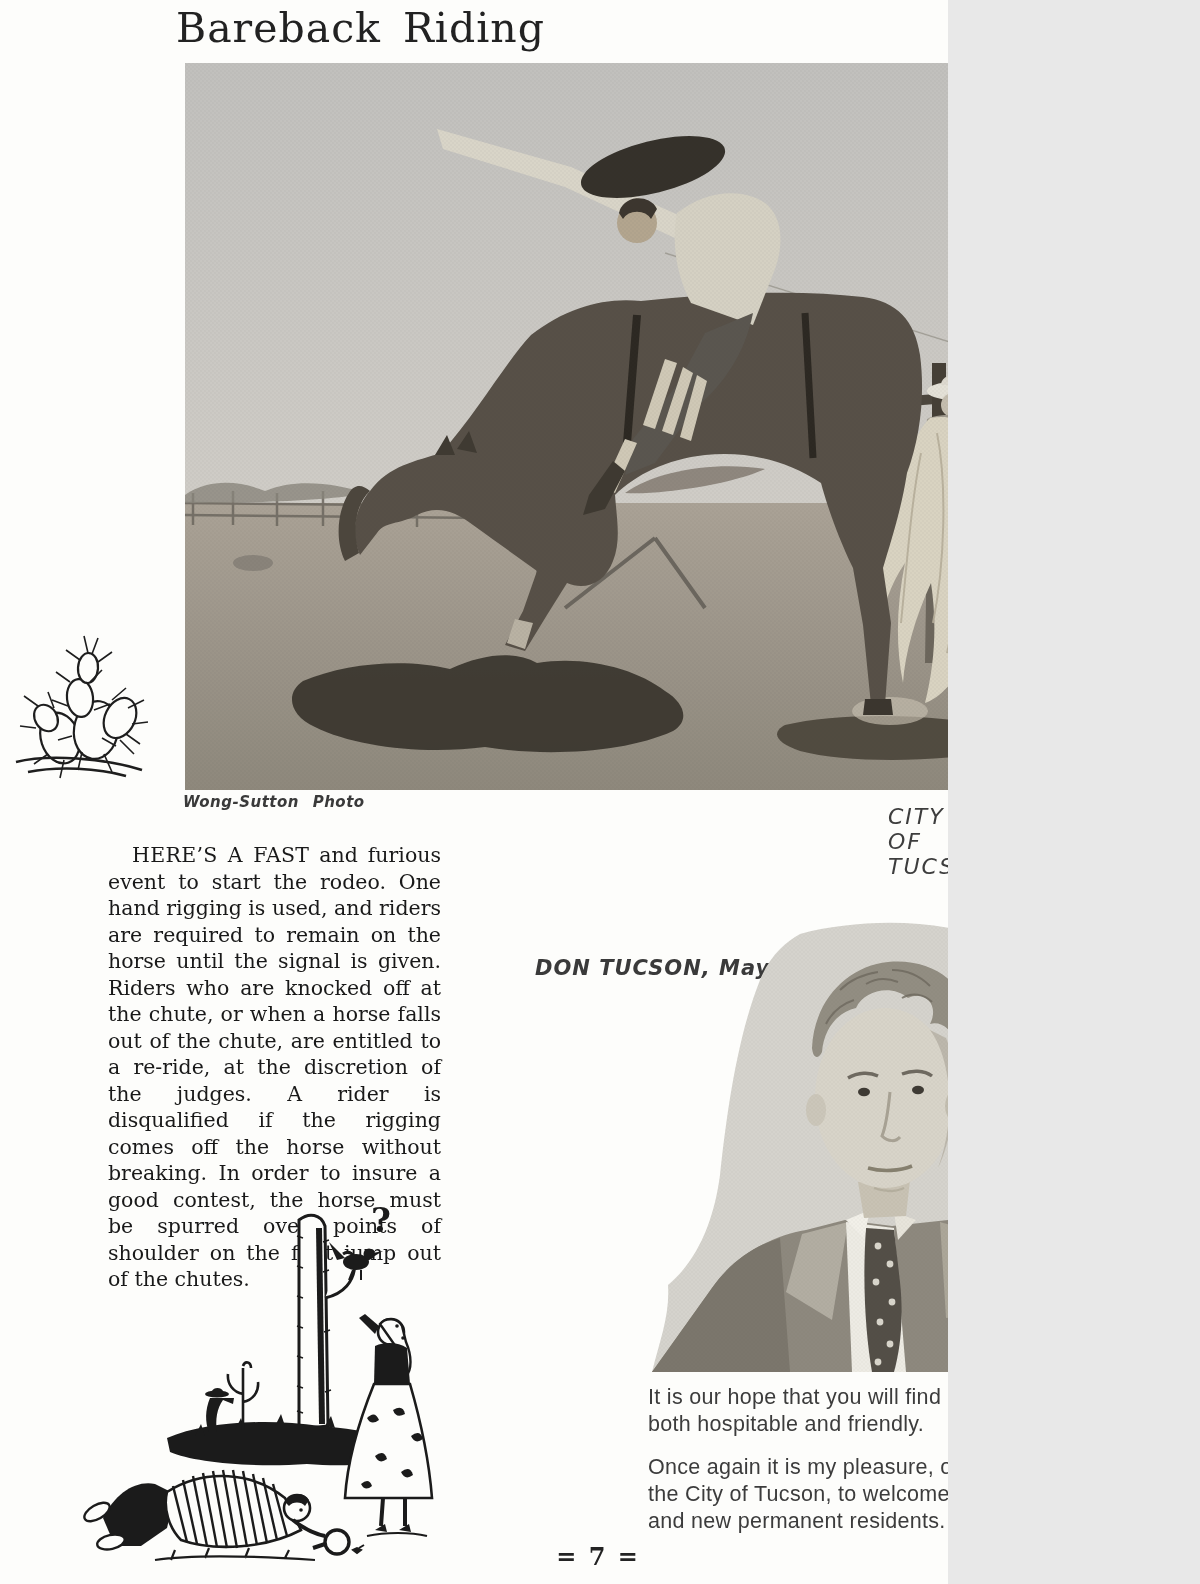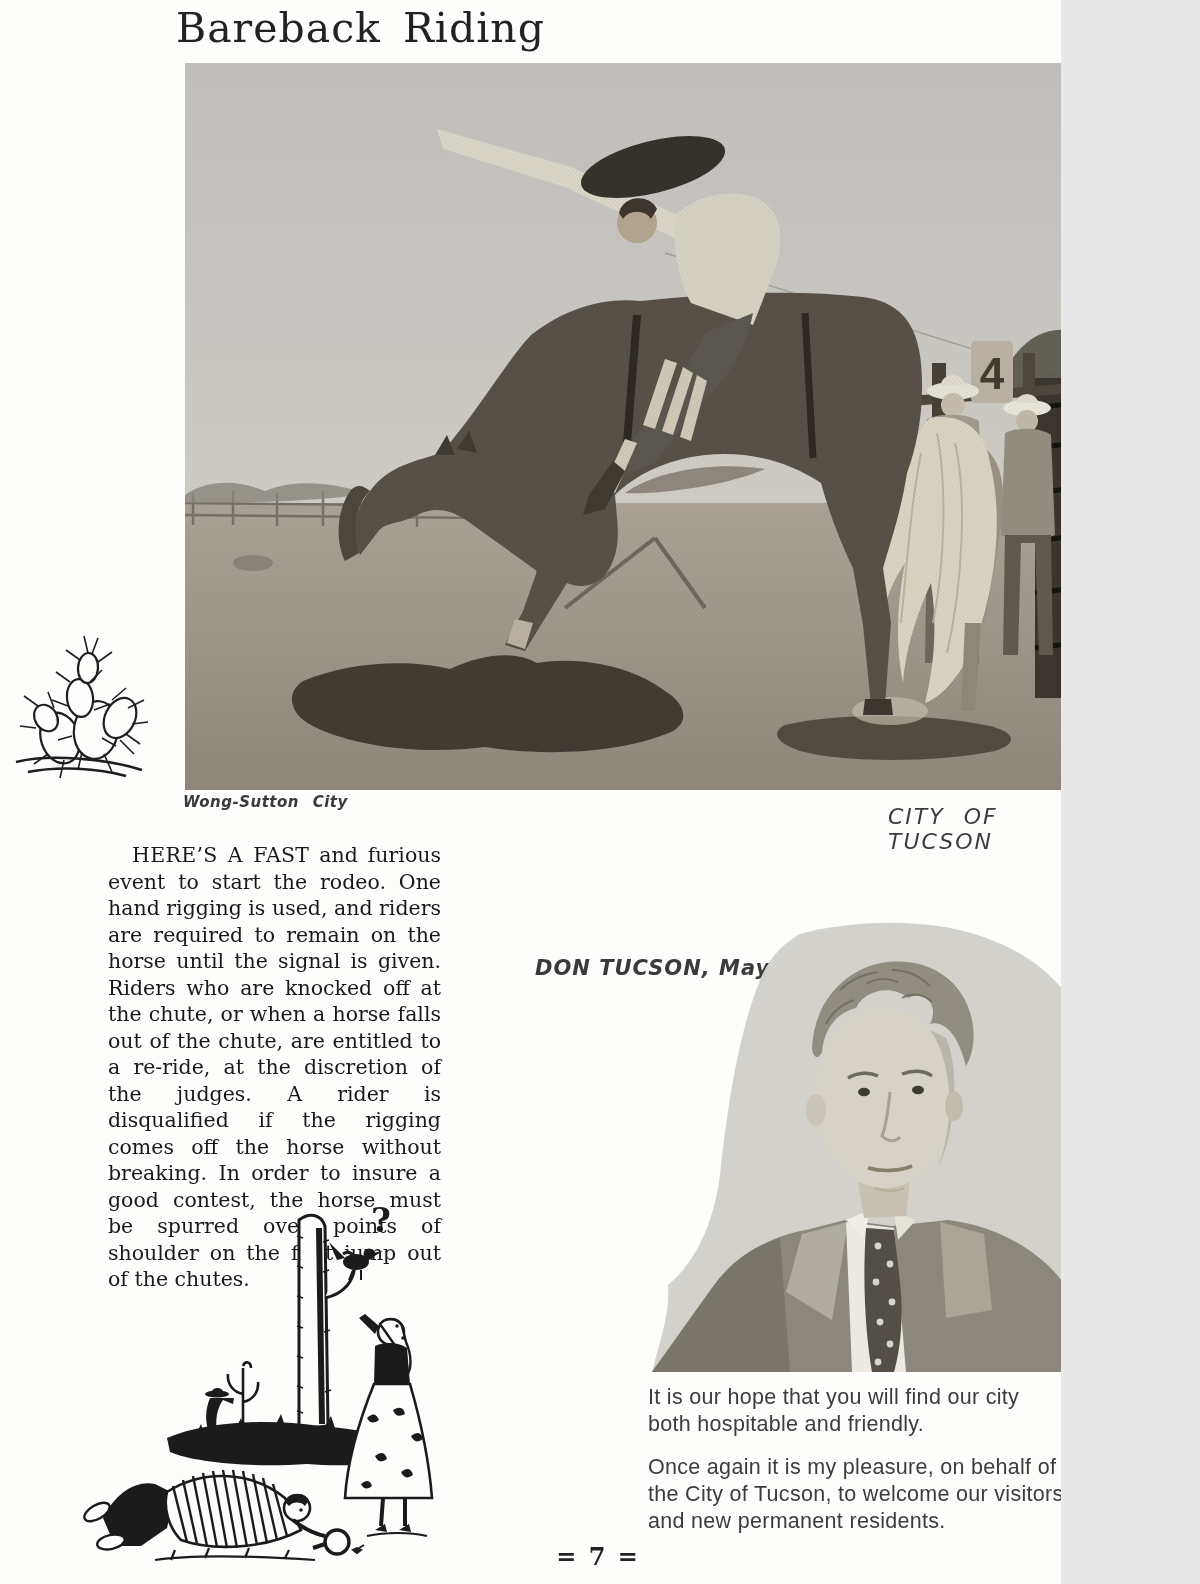--- a/index.html
+++ b/index.html
@@ -1,16 +1,16 @@
 <!DOCTYPE html>
 <html><head>
 <meta charset="utf-8">
 <style>
   html,body{margin:0;padding:0;background:#e8e8e8;}
-  .page{position:relative;width:1061px;height:1584px;background:#fdfdfb;overflow:hidden;
+  .page{position:relative;width:948px;height:1584px;background:#fdfdfb;overflow:hidden;
         font-family:"Liberation Sans",sans-serif;color:#1d1d1d;}
   .abs{position:absolute;}
 
   .title{left:176px;top:4px;font-family:"DejaVu Serif",serif;font-size:41px;
          font-weight:400;letter-spacing:1px;color:#222;word-spacing:8px;}
 
   .photo-frame{left:185px;top:63px;width:928px;height:727px;}
   .credit-left{left:183px;top:793px;font-family:"DejaVu Sans",sans-serif;font-style:italic;
                font-weight:bold;font-size:15px;color:#3a3a3a;word-spacing:8px;letter-spacing:.5px;}
   .credit-right{left:888px;top:804px;font-family:"DejaVu Sans",sans-serif;font-style:italic;
@@ -161,21 +161,21 @@
         <path d="M508,310 L488,372 L477,368 L498,304 Z"></path>
         <path d="M522,318 L506,378 L495,374 L512,312 Z"></path>
         <path d="M452,380 L430,430 L418,424 L440,376 Z"></path>
       </g>
       <path d="M440,408 L420,446 L398,452 L404,432 L428,398 Z" fill="#3e3931"></path>
     </g>
 
     <rect x="0" y="0" width="928" height="727" fill="url(#ht)"></rect>
   </svg>
 
-  <div class="abs credit-left">Wong-Sutton City</div>
+  <div class="abs credit-left">Wong-Sutton Photo</div>
   <div class="abs credit-right">CITY OF TUCSON</div>
 
   <svg class="abs cactus-sketch" viewBox="0 0 155 172">
     <g fill="#fdfdfb" stroke="#1e1e1e" stroke-width="2.2">
       <ellipse cx="52" cy="118" rx="19" ry="26" transform="rotate(-18 52 118)"></ellipse>
       <ellipse cx="88" cy="110" rx="22" ry="29" transform="rotate(8 88 110)"></ellipse>
       <ellipse cx="112" cy="98" rx="15" ry="21" transform="rotate(26 112 98)"></ellipse>
       <ellipse cx="72" cy="78" rx="13" ry="19" transform="rotate(-6 72 78)"></ellipse>
       <ellipse cx="38" cy="98" rx="11" ry="14" transform="rotate(-32 38 98)"></ellipse>
       <ellipse cx="80" cy="48" rx="10" ry="15" transform="rotate(4 80 48)"></ellipse>

